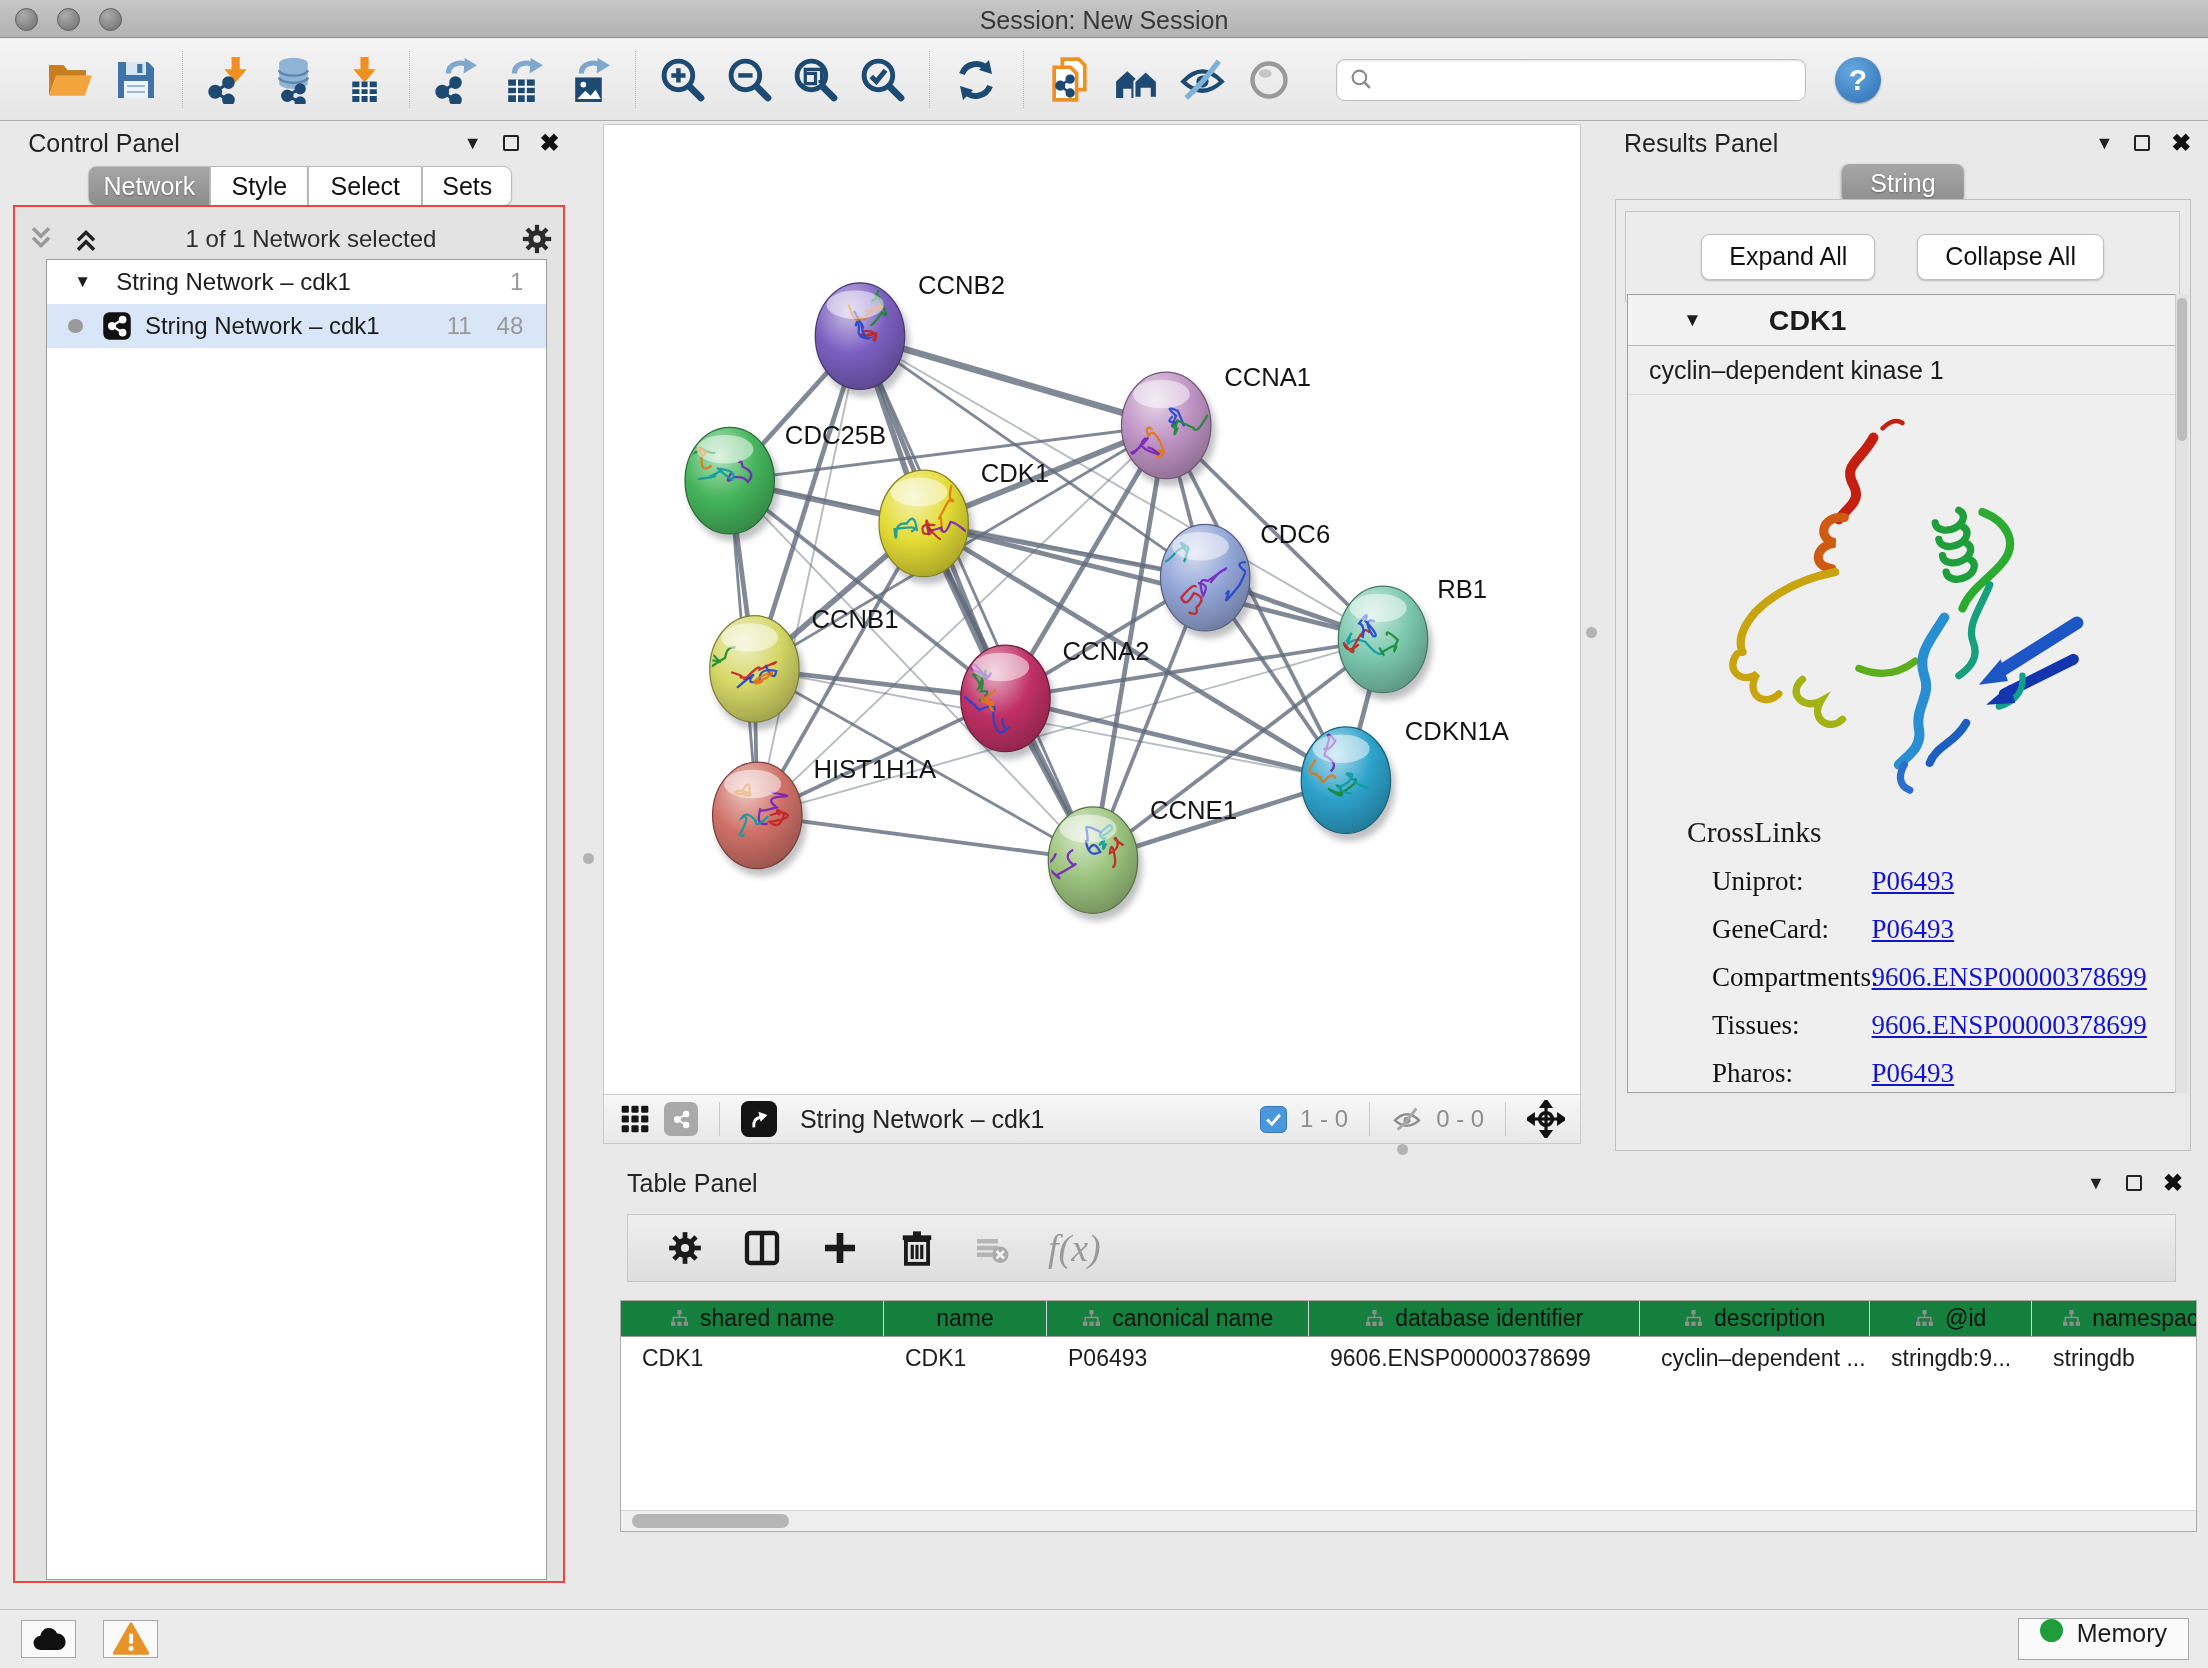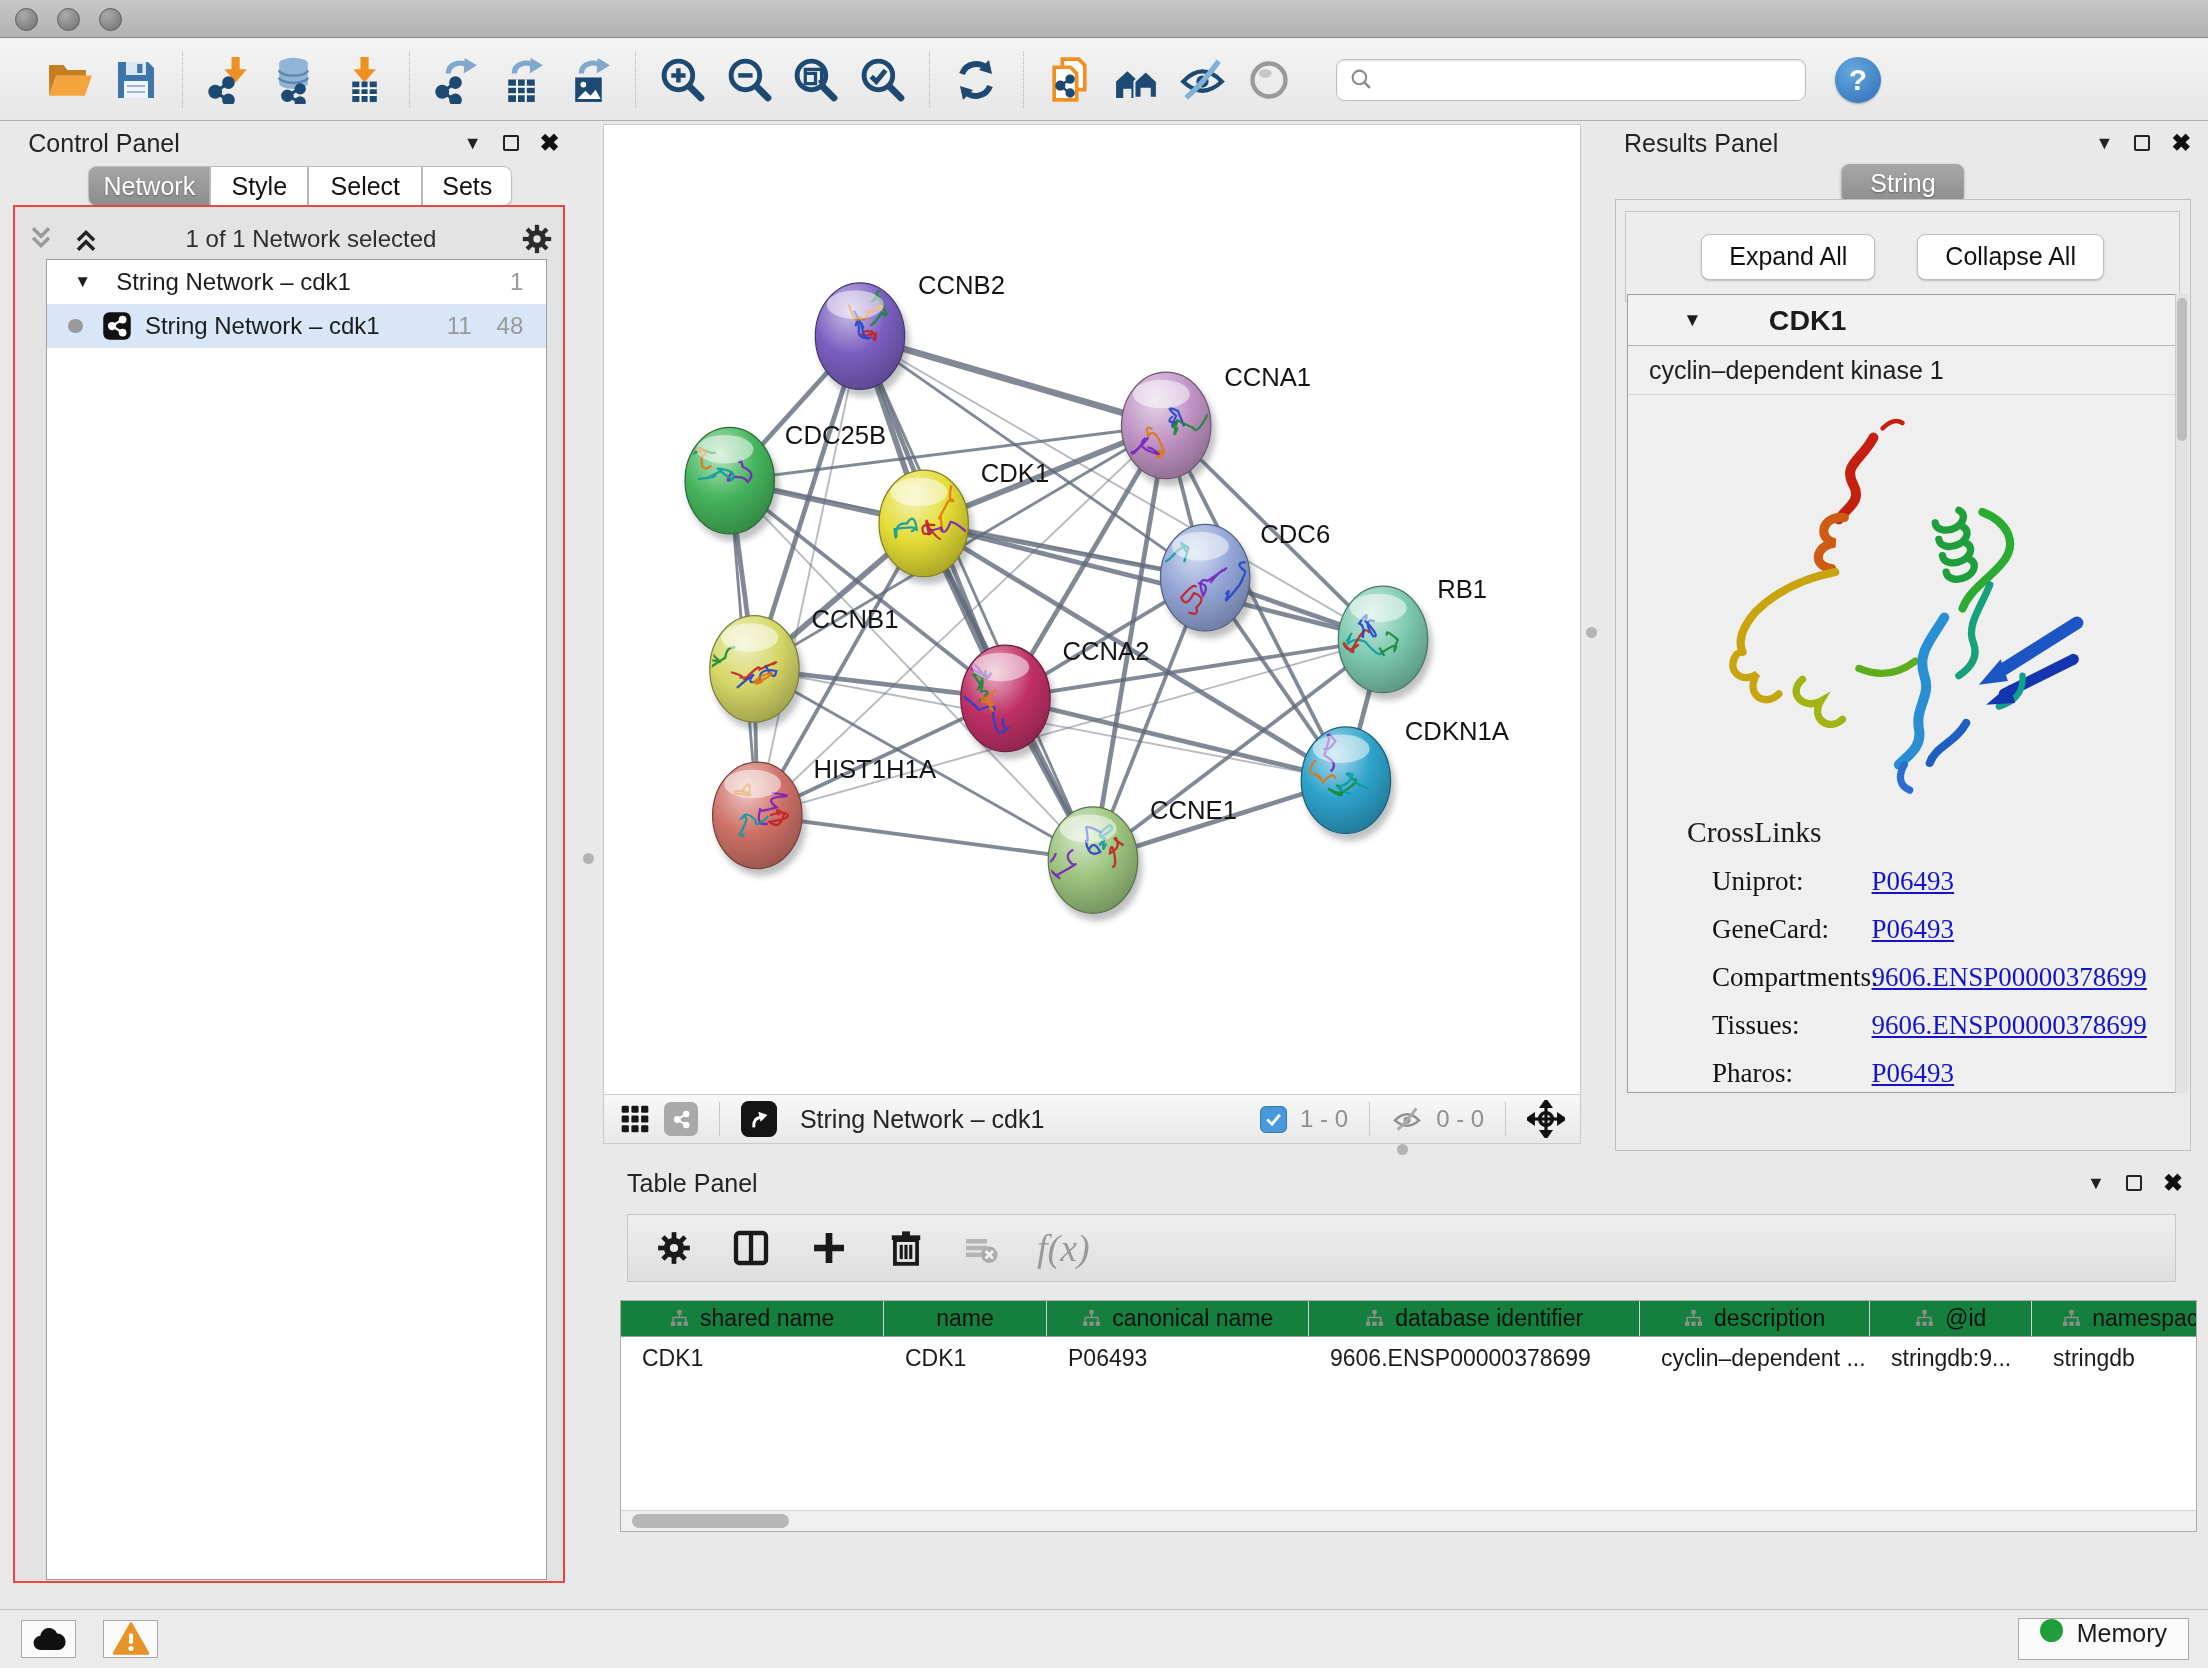--- a/index.html
+++ b/index.html
@@ -75,21 +75,21 @@
   .xl-title{font-size:29.5px;font-weight:normal;margin-left:59px}
   .xlrow{display:flex;font-size:27px;margin:17px 4px 0 84px}
   .xlrow .lab{width:152px;color:#111}
   .xlrow a{color:#1414cc;text-decoration:underline;margin-left:7.6px;cursor:pointer}
   .rscroll{position:absolute;right:1.9px;top:94px;width:12.4px;height:799px;background:#e2e2e2;border-left:1px solid #cbcbcb}
   .rthumb{position:absolute;left:1px;top:3.8px;width:9.5px;height:143px;border-radius:4.8px;background:#bdbdbd}
   
   .tpanel{position:absolute;left:603px;top:1155px;width:1605px;height:451px}
   .tpanel .hrow{position:absolute;left:24px;right:25px;top:11.4px;height:34px;display:flex;align-items:center;justify-content:space-between}
   .ttool{position:absolute;left:24px;top:59px;width:1549px;height:68px;background:linear-gradient(#efefef,#dedede);
-    border:1px solid #c6c6c6;display:flex;align-items:center;gap:38px;padding-left:27px}
+    border:1px solid #c6c6c6;display:flex;align-items:center;gap:38px;padding-left:38px}
   .tblbox{position:absolute;left:17px;top:145px;width:1577px;height:232px;background:#fff;border:1.4px solid #adadad;overflow:hidden}
   .thead{display:flex;height:36px;background:#15803d;border-bottom:1.4px solid #9a9a9a;overflow:hidden}
   .th{display:flex;align-items:center;justify-content:center;gap:11.4px;font-size:23px;color:#111;border-right:1px solid #d2d2d2;flex:none;cursor:pointer}
   .trowd{display:flex;height:42px;align-items:center;font-size:23px}
   .td{padding-left:21px;flex:none;white-space:nowrap;overflow:hidden}
   .hscroll{position:absolute;left:0;bottom:0;width:100%;height:21px;background:#efefef;border-top:1px solid #d5d5d5}
   .hthumb{position:absolute;left:11.4px;top:2.9px;width:157px;height:14.3px;border-radius:7.6px;background:#b6b6b6}
   .ttabs{position:absolute;left:0;width:100%;top:406px;display:flex;justify-content:center}
   
   .statusbar{position:absolute;left:0;top:1609px;width:2208px;height:59px;background:#ebebeb;border-top:1px solid #c2c2c2}
@@ -103,20 +103,21 @@
 </style>
 </head>
 <body>
 
 <div class="titlebar">
   <div class="traffic">
     <span class="tl"></span>
     <span class="tl"></span>
     <span class="tl"></span>
   </div>
+  <div class="wtitle">Session: New Session</div>
 </div>
 
 <div class="toolbar">
   <div class="tbtn">
     <svg width="49" height="49" viewBox="0 0 24 24">
       <path d="M2 5h7l2 2.5h9V10H2z" fill="#b06e14"></path>
         <path d="M2 20V5h7l2 2.5h9V10H5.5z" fill="#c87d1e"></path>
       <path d="M2 20l3.5-10H23l-3.5 10z" fill="#f3a43d"></path>
       </svg>
   </div>

